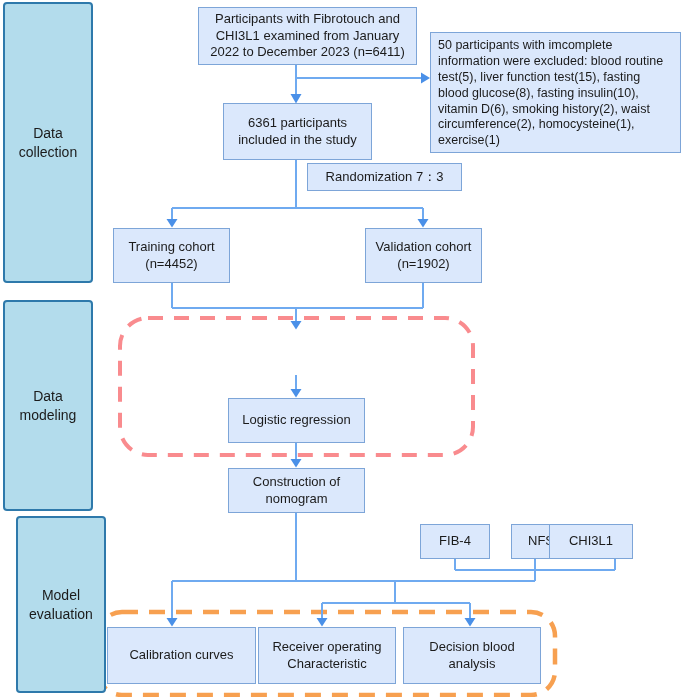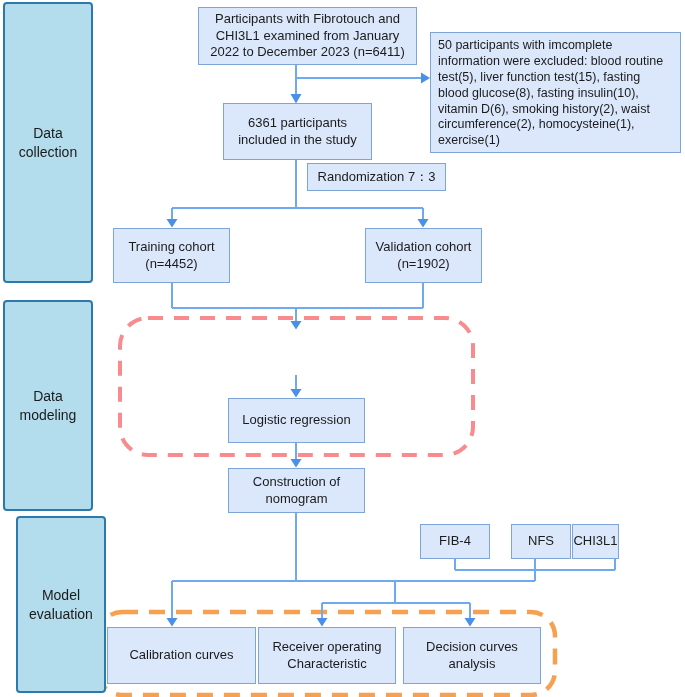--- a/index.html
+++ b/index.html
@@ -86,21 +86,21 @@
   </div>
 
   <div class="node left-align" style="left:430px;top:32px;width:251px;height:121px;">
     <span>50 participants with imcomplete information were excluded: blood routine test(5), liver function test(15), fasting blood glucose(8), fasting insulin(10), vitamin D(6), smoking history(2), waist circumference(2),  homocysteine(1), exercise(1)</span>
   </div>
 
   <div class="node" style="left:223px;top:103px;width:149px;height:57px;">
     <span>6361 participants included in the study</span>
   </div>
 
-  <div class="node" style="left:307px;top:163px;width:139px;height:28px;">
+  <div class="node" style="left:307px;top:163px;width:155px;height:28px;">
     <span>Randomization 7：3</span>
   </div>
 
   <div class="node" style="left:113px;top:228px;width:117px;height:55px;">
     <span>Training cohort (n=4452)</span>
   </div>
 
   <div class="node" style="left:365px;top:228px;width:117px;height:55px;">
     <span>Validation cohort (n=1902)</span>
   </div>
@@ -113,27 +113,27 @@
   <div class="node" style="left:228px;top:468px;width:137px;height:45px;">
     <span>Construction of nomogram</span>
   </div>
 
   <div class="node" style="left:420px;top:524px;width:70px;height:35px;">
     <span>FIB-4</span>
   </div>
   <div class="node" style="left:511px;top:524px;width:60px;height:35px;">
     <span>NFS</span>
   </div>
-  <div class="node" style="left:572px;top:524px;width:47px;height:35px;">
+  <div class="node" style="left:549px;top:524px;width:84px;height:35px;">
     <span>CHI3L1</span>
   </div>
 
   <div class="node" style="left:107px;top:627px;width:149px;height:57px;">
     <span>Calibration curves</span>
   </div>
   <div class="node" style="left:258px;top:627px;width:138px;height:57px;">
     <span>Receiver operating Characteristic</span>
   </div>
   <div class="node" style="left:403px;top:627px;width:138px;height:57px;">
-    <span>Decision curves analysis</span>
+    <span>Decision blood analysis</span>
   </div>
 
 </div>
 
 </body></html>

